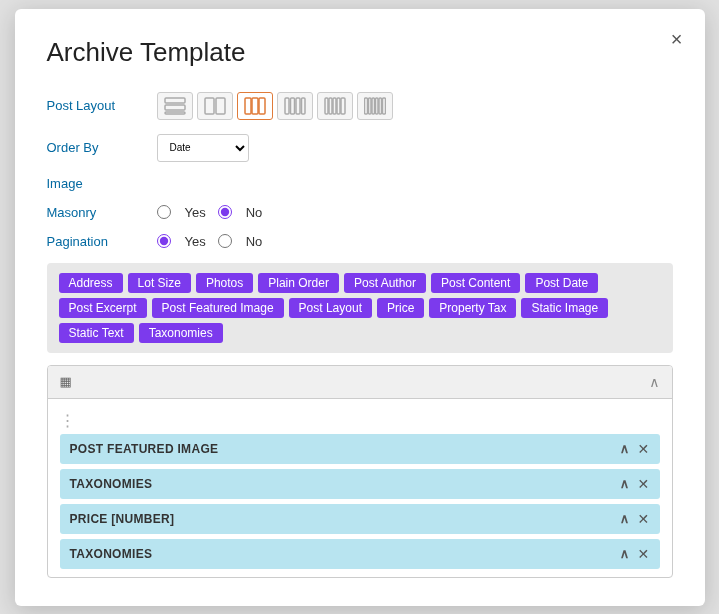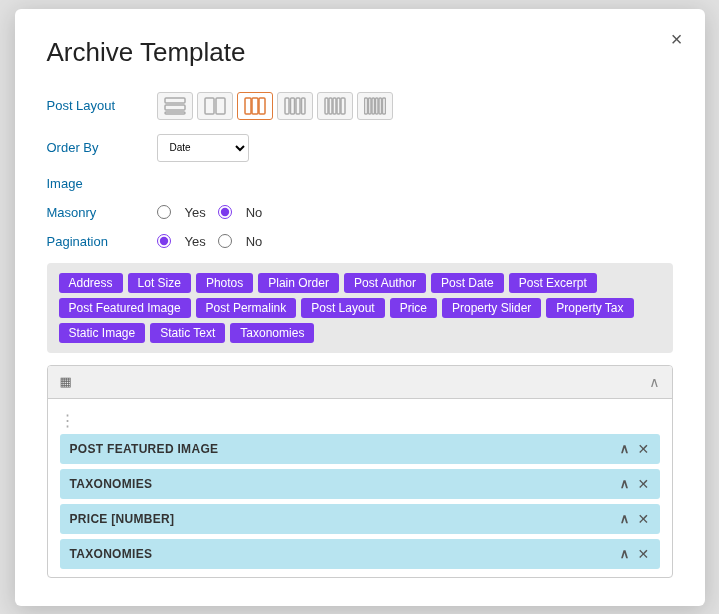--- a/index.html
+++ b/index.html
@@ -304,27 +304,26 @@
       </label>
     </div>
   </div>
 
   <div class="tags-container" id="tags-container">
       <span class="tag">Address</span>
       <span class="tag">Lot Size</span>
       <span class="tag">Photos</span>
       <span class="tag">Plain Order</span>
       <span class="tag">Post Author</span>
+      <span class="tag">Post Content</span>
       <span class="tag">Post Date</span>
       <span class="tag">Post Excerpt</span>
       <span class="tag">Post Featured Image</span>
-      <span class="tag">Post Permalink</span>
       <span class="tag">Post Layout</span>
       <span class="tag">Price</span>
-      <span class="tag">Property Slider</span>
       <span class="tag">Property Tax</span>
       <span class="tag">Static Image</span>
       <span class="tag">Static Text</span>
       <span class="tag">Taxonomies</span>
     </div>
 
   <div class="column-section">
     <div class="column-header">
       <div class="column-header-left">
         <span>▦</span>

